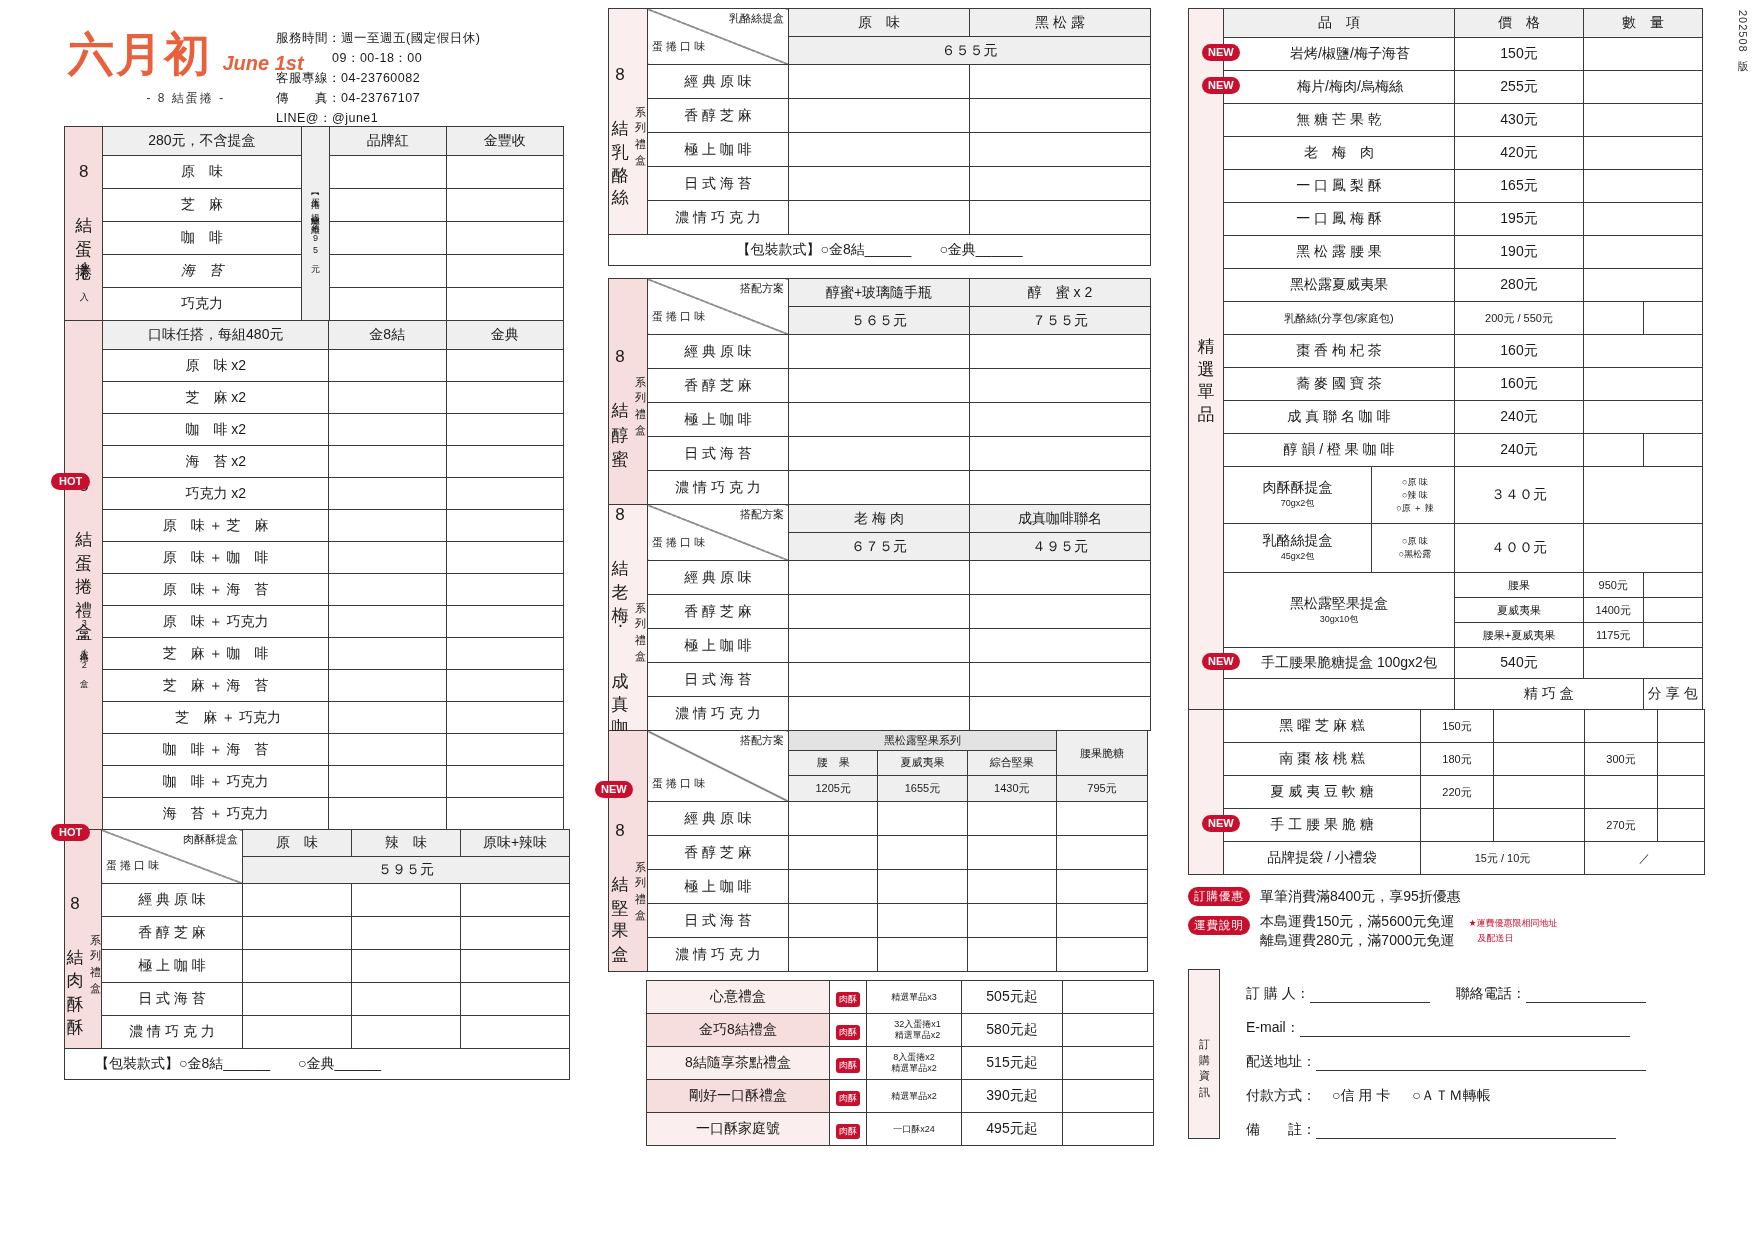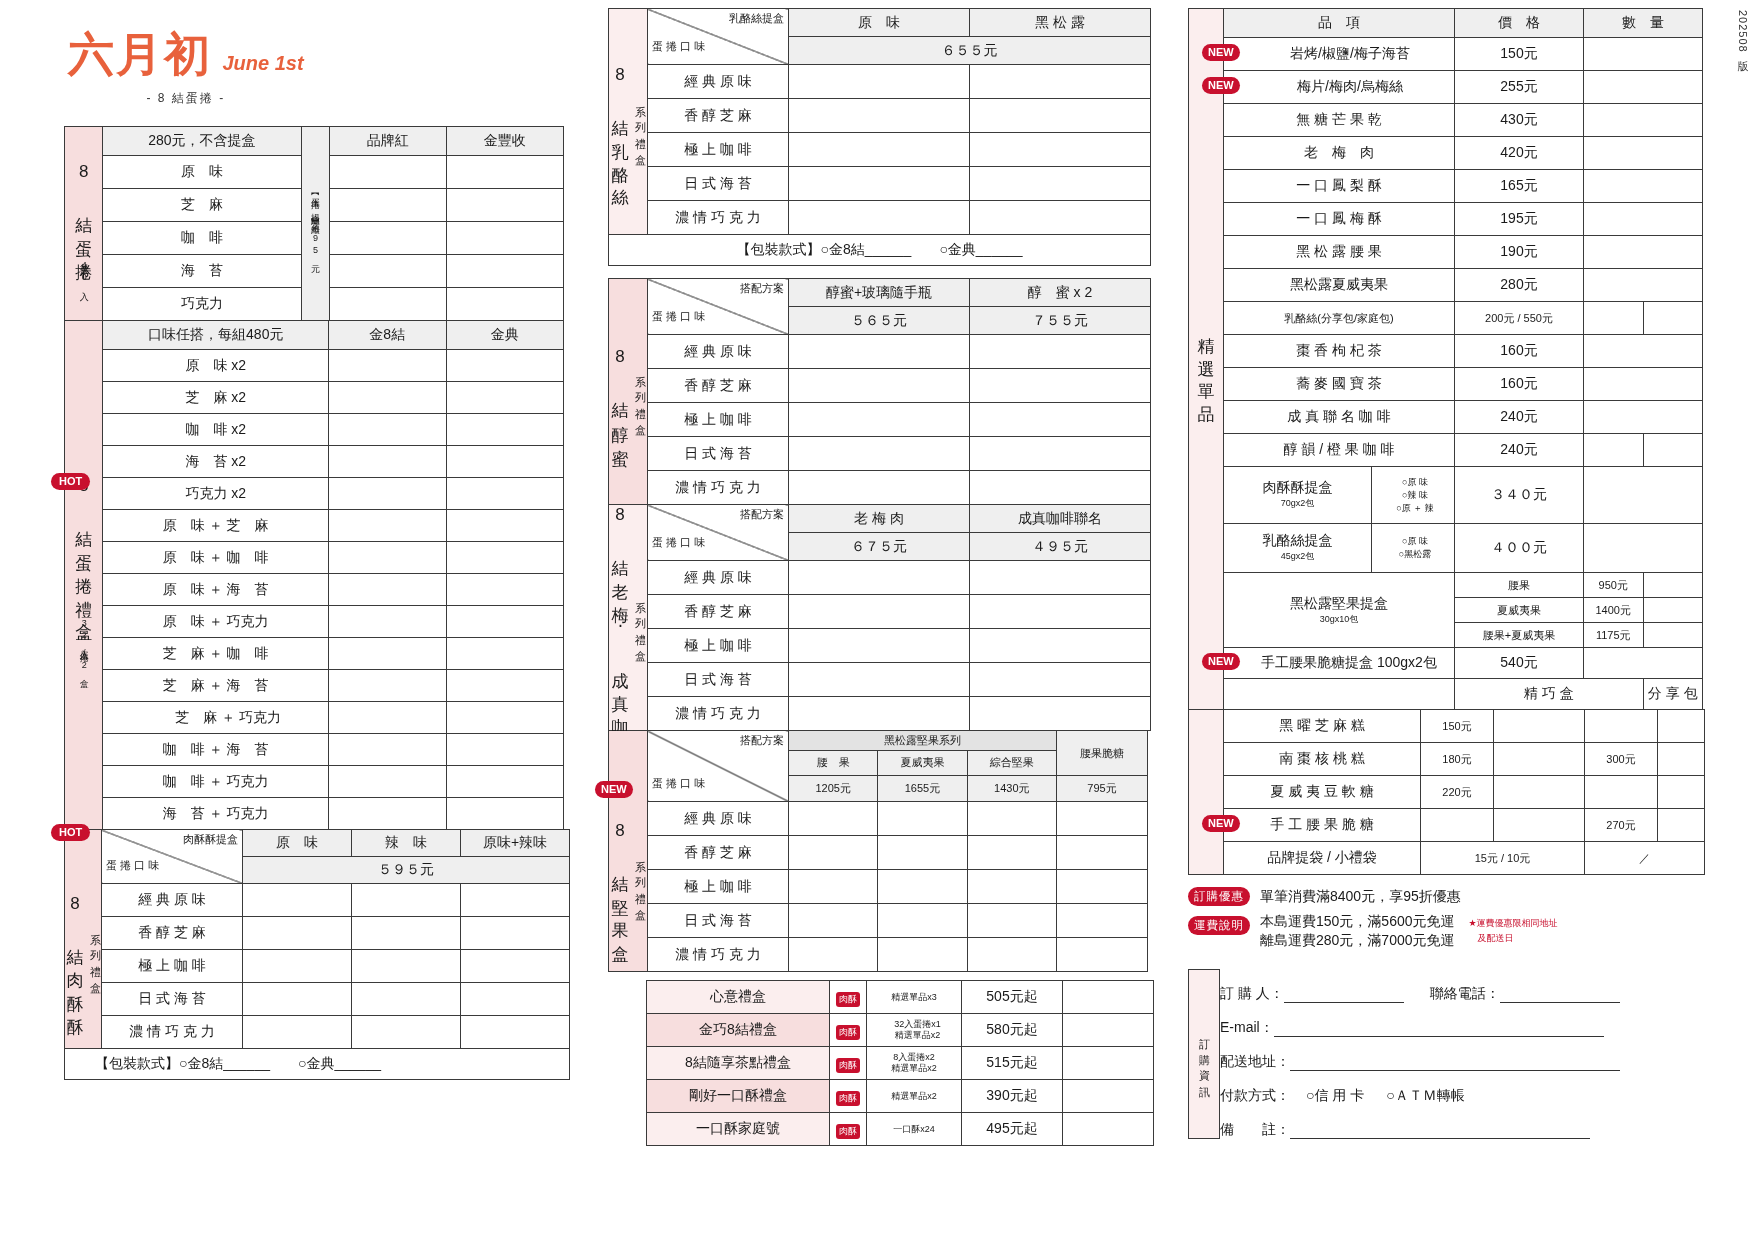--- a/index.html
+++ b/index.html
@@ -58,20 +58,27 @@
   <div class="rotlabel" style="right:4px;top:10px;">202508版</div>
 
   <div class="col" id="c1" style="left:28px;width:560px;">
 
     <div style="position:relative;height:126px;">
       <div style="position:absolute;left:40px;top:24px;">
         <span class="logo-zh">六月初</span>
         <span class="logo-en" style="margin-left:6px;">June 1st</span>
         <div class="logo-sub" style="text-align:center;margin-top:4px;">- 8 結蛋捲 -</div>
       </div>
+      <div class="contact" style="position:absolute;left:248px;top:28px;">
+        <div>服務時間：週一至週五(國定假日休)</div>
+        <div style="padding-left:56px;">09：00-18：00</div>
+        <div>客服專線：04-23760082</div>
+        <div>傳　　真：04-23767107</div>
+        <div>LINE@：@june1</div>
+      </div>
     </div>
 
     <table style="width:500px;margin-left:36px;">
       <tbody>
           <tr>
         <td class="pink" rowspan="6" style="width:36px;">
           <div class="vert lg" style="margin:0 auto;">8 結 蛋 捲</div>
           <div class="vert xs" style="margin:4px auto 0;">每盒40入</div>
         </td>
         <td class="grayl md" style="height:28px;width:190px;">280元，不含提盒</td>
@@ -91,21 +98,21 @@
         <td class="md" style="height:32px;">芝　麻</td>
         <td></td>
             <td></td>
       </tr>
       <tr>
         <td class="md" style="height:32px;">咖　啡</td>
         <td></td>
             <td></td>
       </tr>
       <tr>
-        <td class="md" style="height:32px;">海　苔</td>
+        <td class="md" style="height:32px;font-style:italic;">海　苔</td>
         <td></td>
             <td></td>
       </tr>
       <tr>
         <td class="md" style="height:32px;">巧克力</td>
         <td></td>
             <td></td>
       </tr>
     </tbody>
       </table>
@@ -721,21 +728,21 @@
 離島運費280元，滿7000元免運</span>
         <span class="xs redtxt" style="margin-left:14px;white-space:pre-line;line-height:15px;margin-top:4px;">★運費優惠限相同地址
 　及配送日</span>
       </div>
     </div>
 
     <div style="display:flex;margin-top:16px;">
       <div style="width:30px;display:flex;align-items:center;justify-content:center;border:1px solid #3a3a3a;background:#fbeeee;">
         <div class="vert sm">訂 購 資 訊</div>
       </div>
-      <div style="flex:1;padding-left:0;">
+      <div style="flex:1;padding-left:26px;">
         <div style="display:flex;align-items:flex-end;height:34px;">
           <span class="md">訂 購 人：</span>
           <span class="underline-field" style="width:120px;"></span>
           <span class="md" style="margin-left:26px;">聯絡電話：</span>
           <span class="underline-field" style="width:120px;"></span>
         </div>
         <div style="display:flex;align-items:flex-end;height:34px;">
           <span class="md">E-mail：</span>
           <span class="underline-field" style="width:330px;"></span>
         </div>

